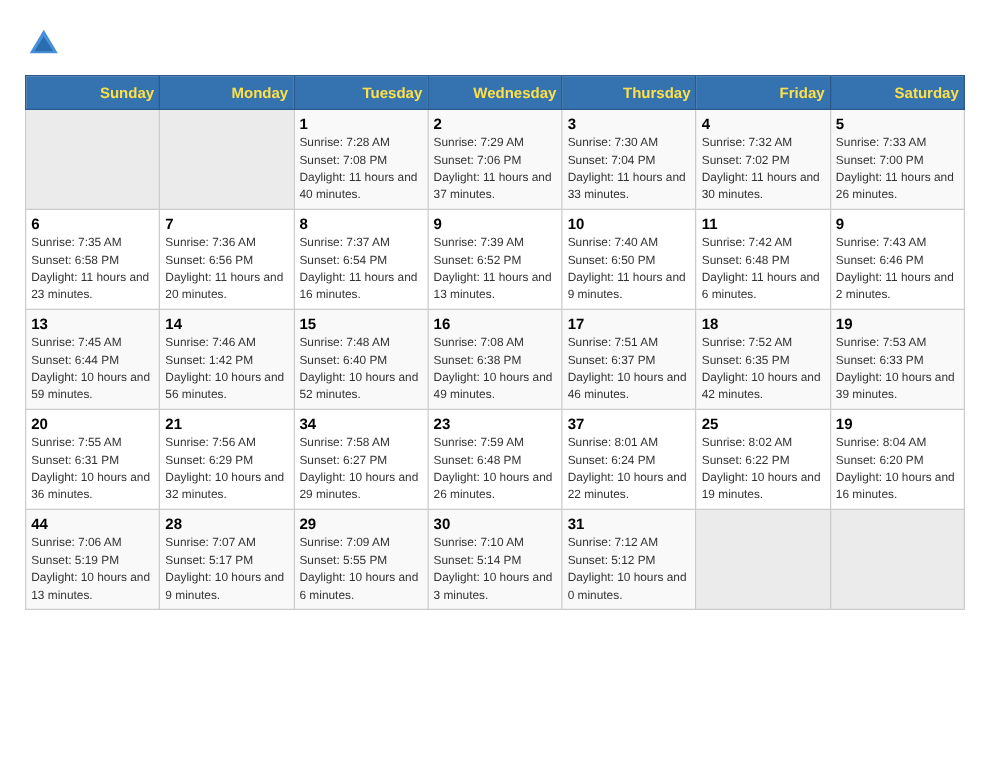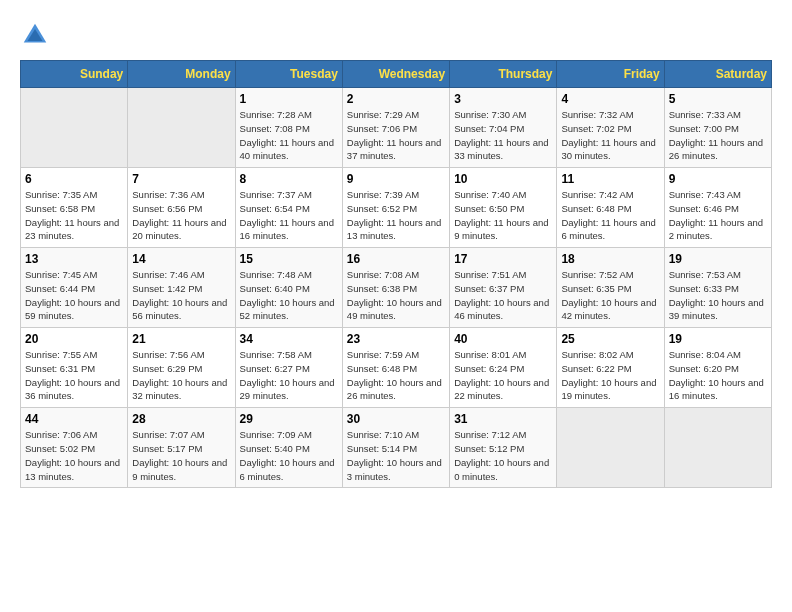--- a/index.html
+++ b/index.html
@@ -287,21 +287,21 @@
 and 29 minutes.</div>
         </td>
         <td>
           <span class="day-number">23</span>
           <div class="day-info">Sunrise: 7:59 AM
 Sunset: 6:48 PM
 Daylight: 10 hours
 and 26 minutes.</div>
         </td>
         <td>
-          <span class="day-number">40</span>
+          <span class="day-number">37</span>
           <div class="day-info">Sunrise: 8:01 AM
 Sunset: 6:24 PM
 Daylight: 10 hours
 and 22 minutes.</div>
         </td>
         <td>
           <span class="day-number">25</span>
           <div class="day-info">Sunrise: 8:02 AM
 Sunset: 6:22 PM
 Daylight: 10 hours
@@ -312,35 +312,35 @@
           <div class="day-info">Sunrise: 8:04 AM
 Sunset: 6:20 PM
 Daylight: 10 hours
 and 16 minutes.</div>
         </td>
       </tr>
       <tr>
         <td>
           <span class="day-number">44</span>
           <div class="day-info">Sunrise: 7:06 AM
-Sunset: 5:02 PM
+Sunset: 5:19 PM
 Daylight: 10 hours
 and 13 minutes.</div>
         </td>
         <td>
           <span class="day-number">28</span>
           <div class="day-info">Sunrise: 7:07 AM
 Sunset: 5:17 PM
 Daylight: 10 hours
 and 9 minutes.</div>
         </td>
         <td>
           <span class="day-number">29</span>
           <div class="day-info">Sunrise: 7:09 AM
-Sunset: 5:40 PM
+Sunset: 5:55 PM
 Daylight: 10 hours
 and 6 minutes.</div>
         </td>
         <td>
           <span class="day-number">30</span>
           <div class="day-info">Sunrise: 7:10 AM
 Sunset: 5:14 PM
 Daylight: 10 hours
 and 3 minutes.</div>
         </td>

